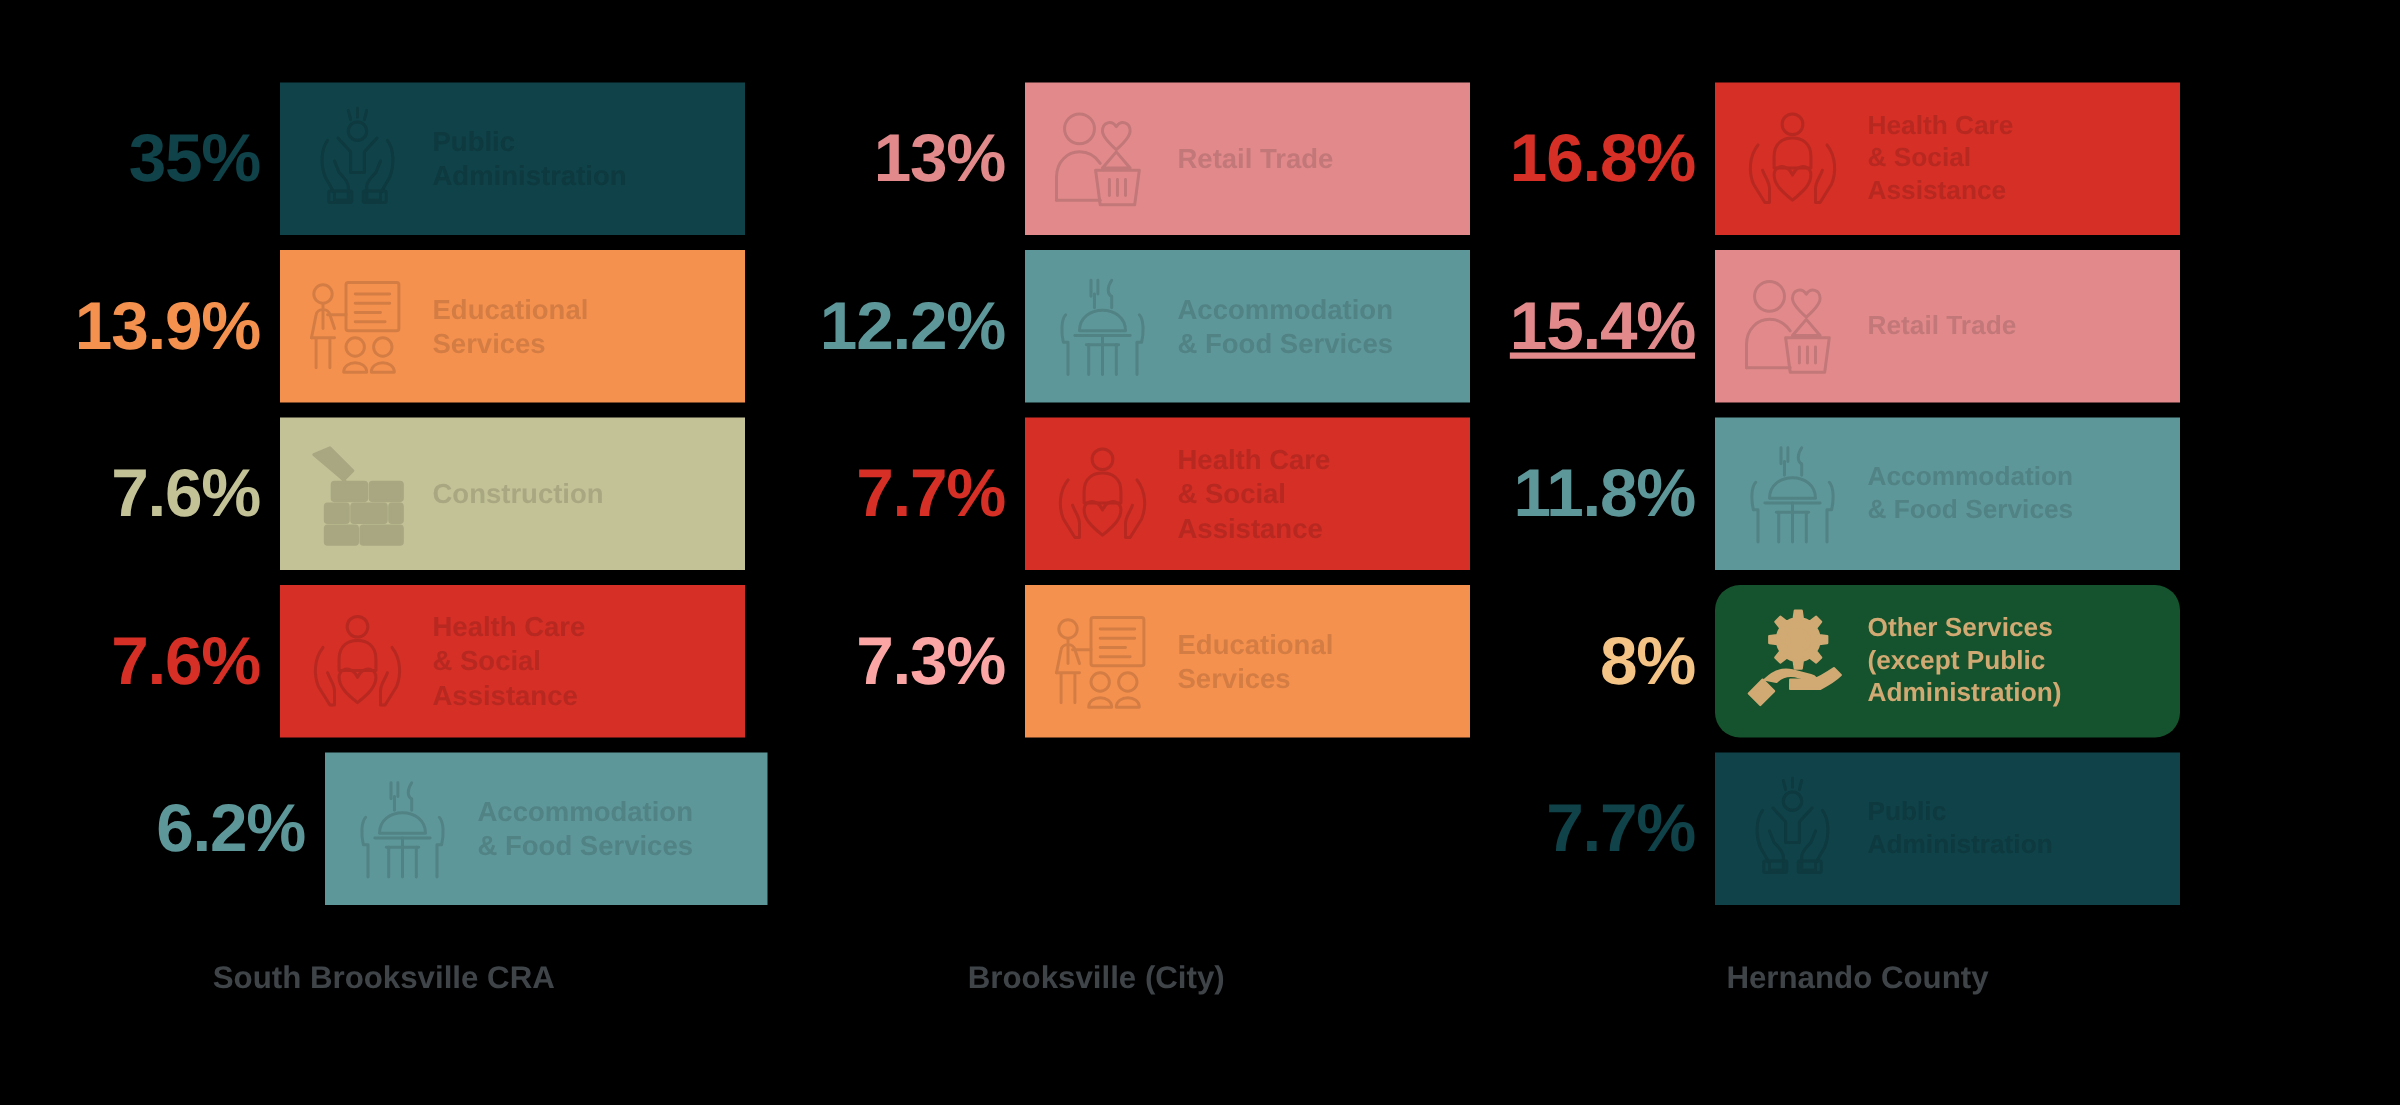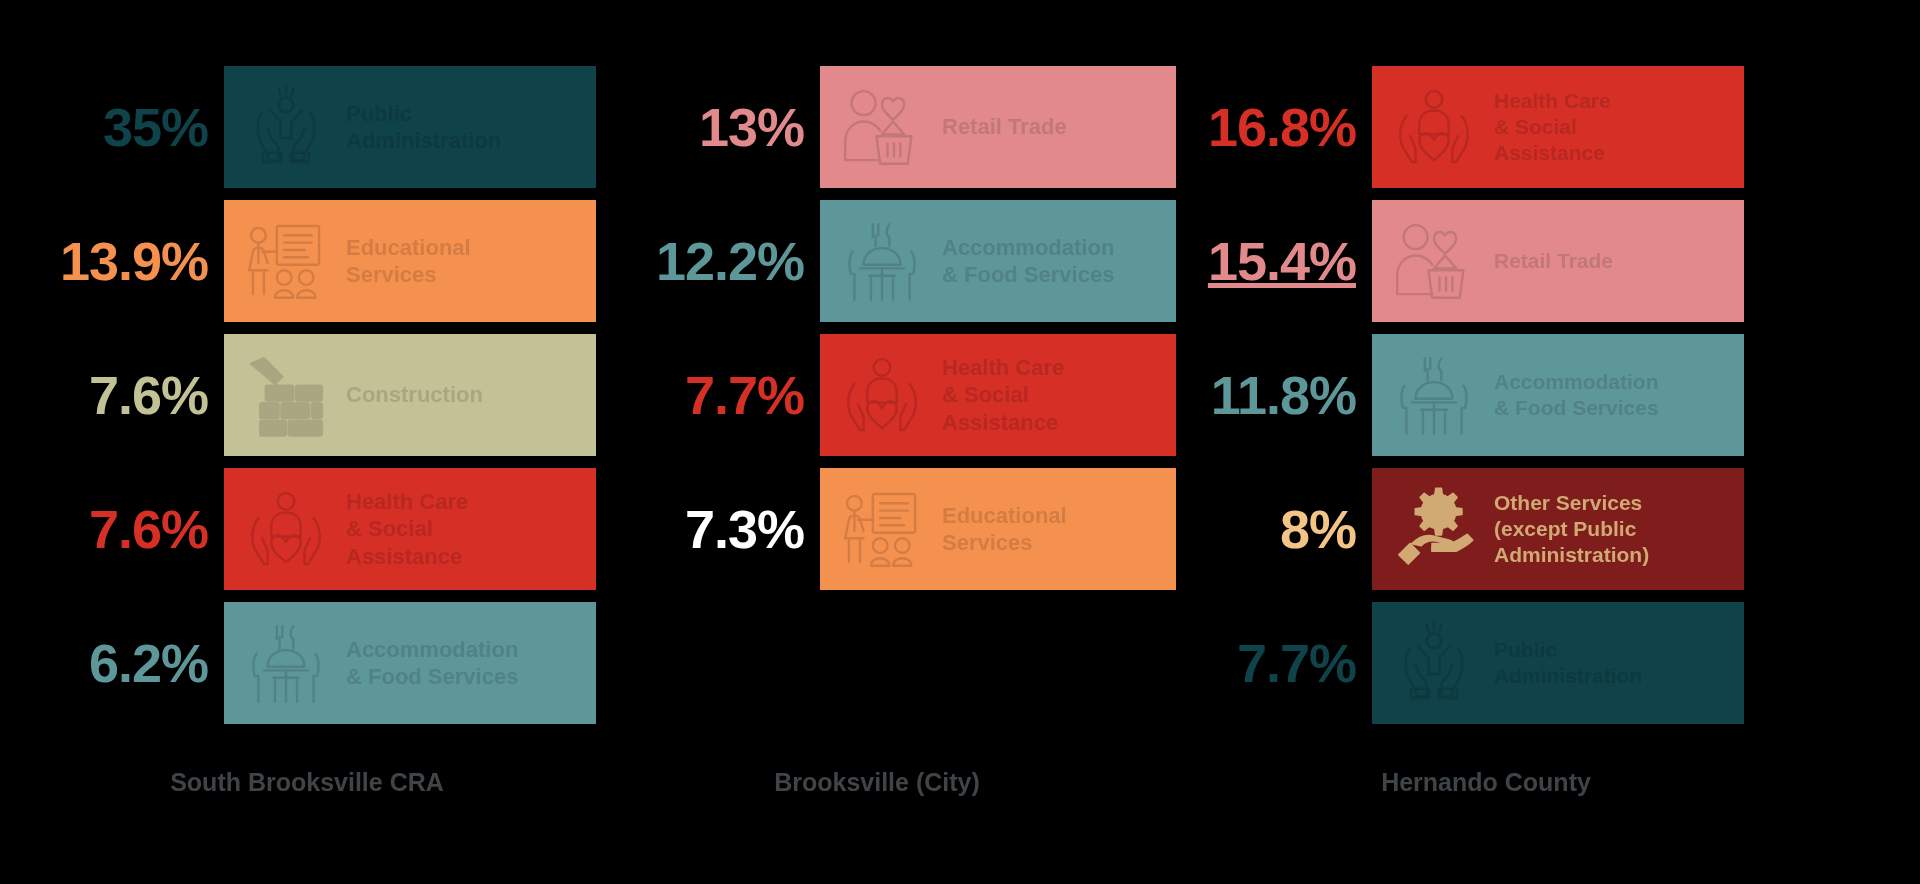--- a/index.html
+++ b/index.html
@@ -183,21 +183,21 @@
       <path d="M20 38 C12 48 12 62 16 72 L26 88 L30 88 L30 76 C30 70 26 66 24 60"></path>
       <path d="M80 38 C88 48 88 62 84 72 L74 88 L70 88 L70 76 C70 70 74 66 76 60"></path>
     </svg>
               </div>
               <div class="lbl" style="color: rgb(183, 40, 33);">Health Care
 &amp; Social
 Assistance</div>
             </div>
           </div>
           <div class="row">
-            <div class="pct" style="color: rgb(94, 151, 154);">6.2%</div>
+            <div class="pct" style="color: rgb(94, 151, 154); padding-left: 36px;">6.2%</div>
             <div class="bar" style="background: rgb(94, 151, 154);">
               <div class="icon">
     <svg viewBox="0 0 100 100" width="92" height="92" fill="none" stroke="rgb(81,130,132)" stroke-width="2.6" stroke-linecap="round" stroke-linejoin="round">
       <path d="M40 10 L40 24 M46 10 L46 22 M43 22 L43 34"></path>
       <path d="M58 10 C54 16 54 22 58 24 L58 34"></path>
       <path d="M30 54 C30 42 40 36 50 36 C60 36 70 42 70 54 Z"></path>
       <path d="M26 58 L74 58"></path>
       <path d="M50 58 L50 92"></path>
       <path d="M36 66 L64 66"></path>
       <path d="M38 66 L38 92 M62 66 L62 92"></path>
@@ -262,21 +262,21 @@
       <path d="M20 38 C12 48 12 62 16 72 L26 88 L30 88 L30 76 C30 70 26 66 24 60"></path>
       <path d="M80 38 C88 48 88 62 84 72 L74 88 L70 88 L70 76 C70 70 74 66 76 60"></path>
     </svg>
               </div>
               <div class="lbl" style="color: rgb(183, 40, 33);">Health Care
 &amp; Social
 Assistance</div>
             </div>
           </div>
           <div class="row">
-            <div class="pct" style="color: #ffffff;">7.3%</div>
+            <div class="pct" style="color: #fca5a5;">7.3%</div>
             <div class="bar" style="background: rgb(245, 145, 79);">
               <div class="icon">
     <svg viewBox="0 0 100 100" width="92" height="92" fill="none" stroke="rgb(211,125,68)" stroke-width="2.6" stroke-linecap="round" stroke-linejoin="round">
       <circle cx="20" cy="22" r="8"></circle>
       <path d="M20 31 L20 52 M10 60 L14 40 C15 34 25 34 26 40 L30 52"></path>
       <path d="M14 60 L14 86 M26 60 L26 86 M10 60 L30 60"></path>
       <path d="M24 40 L40 40"></path>
       <rect x="40" y="12" width="46" height="42" rx="2"></rect>
       <path d="M48 22 L78 22 M48 30 L78 30 M48 38 L70 38 M48 46 L74 46"></path>
       <circle cx="48" cy="68" r="8"></circle>
@@ -343,21 +343,21 @@
       <path d="M18 40 C14 44 14 56 16 64 L20 64 L20 92"></path>
       <path d="M82 40 C86 44 86 56 84 64 L80 64 L80 92"></path>
     </svg>
               </div>
               <div class="lbl" style="color: rgb(81, 130, 132);">Accommodation
 &amp; Food Services</div>
             </div>
           </div>
           <div class="row">
             <div class="pct" style="color: rgb(243, 196, 134);">8%</div>
-            <div class="bar" style="background: #7f1d1d;">
+            <div class="bar" style="background: #14532d; border-radius: 20px;">
               <div class="icon">
     <svg viewBox="0 0 100 100" width="92" height="92" fill="none" stroke="rgb(209,169,115)" stroke-width="2.2" stroke-linecap="round" stroke-linejoin="round">
       <path fill="rgb(209,169,115)" stroke="rgb(209,169,115)" stroke-width="2" d="
         M52 6 l6 0 1 7 a18 18 0 0 1 6 2.6 l5.6-4.3 4.3 4.3 -4.3 5.6 a18 18 0 0 1 2.6 6 l7 1 0 6 -7 1
         a18 18 0 0 1 -2.6 6 l4.3 5.6 -4.3 4.3 -5.6-4.3 a18 18 0 0 1 -6 2.6 l-1 7 -6 0 -1-7
         a18 18 0 0 1 -6-2.6 l-5.6 4.3 -4.3-4.3 4.3-5.6 a18 18 0 0 1 -2.6-6 l-7-1 0-6 7-1
         a18 18 0 0 1 2.6-6 l-4.3-5.6 4.3-4.3 5.6 4.3 a18 18 0 0 1 6-2.6 Z"></path>
       <circle cx="55" cy="32" r="9" fill="none" stroke="rgb(209,169,115)" stroke-width="4"></circle>
       <path fill="rgb(209,169,115)" stroke="rgb(209,169,115)" stroke-width="2" d="
         M12 78 L24 66 L34 76 L22 88 Z"></path>

